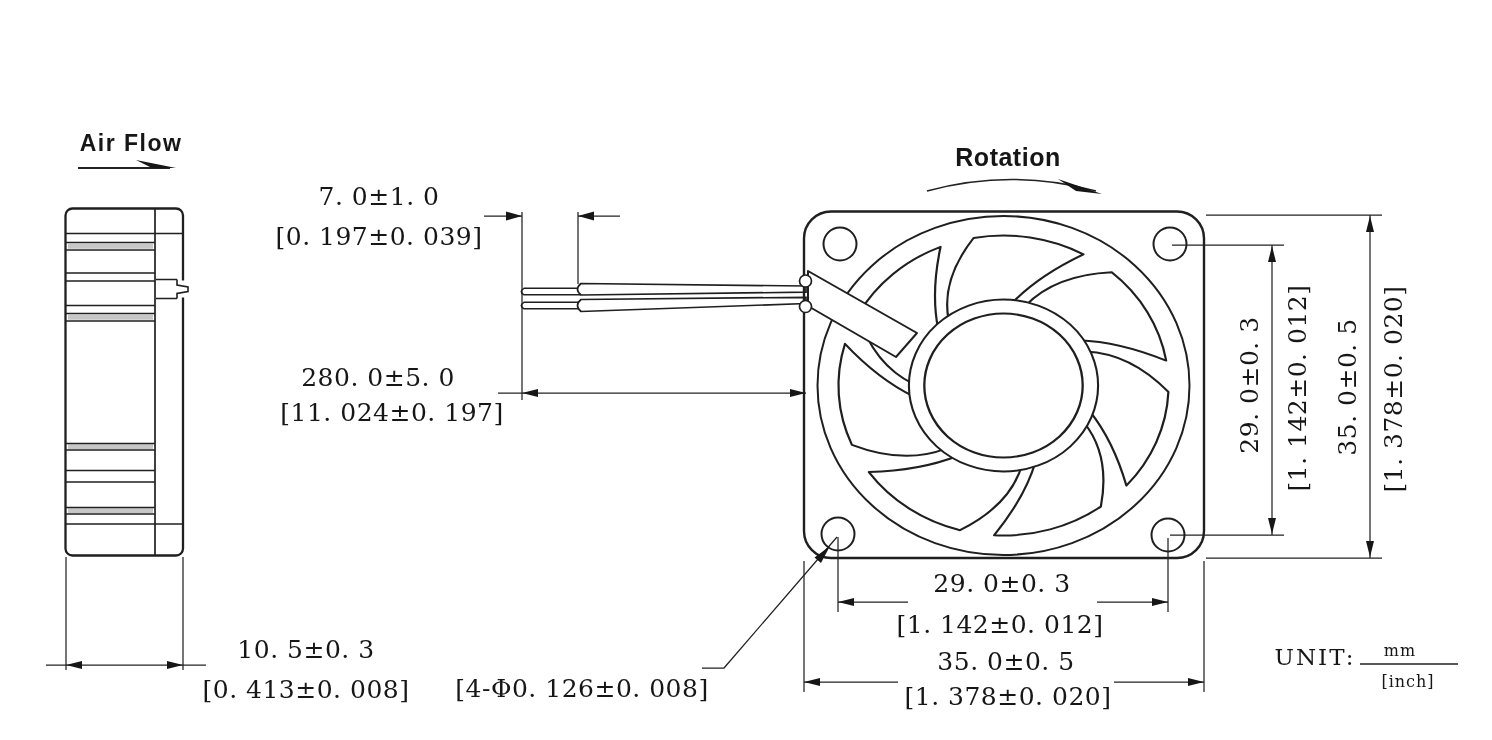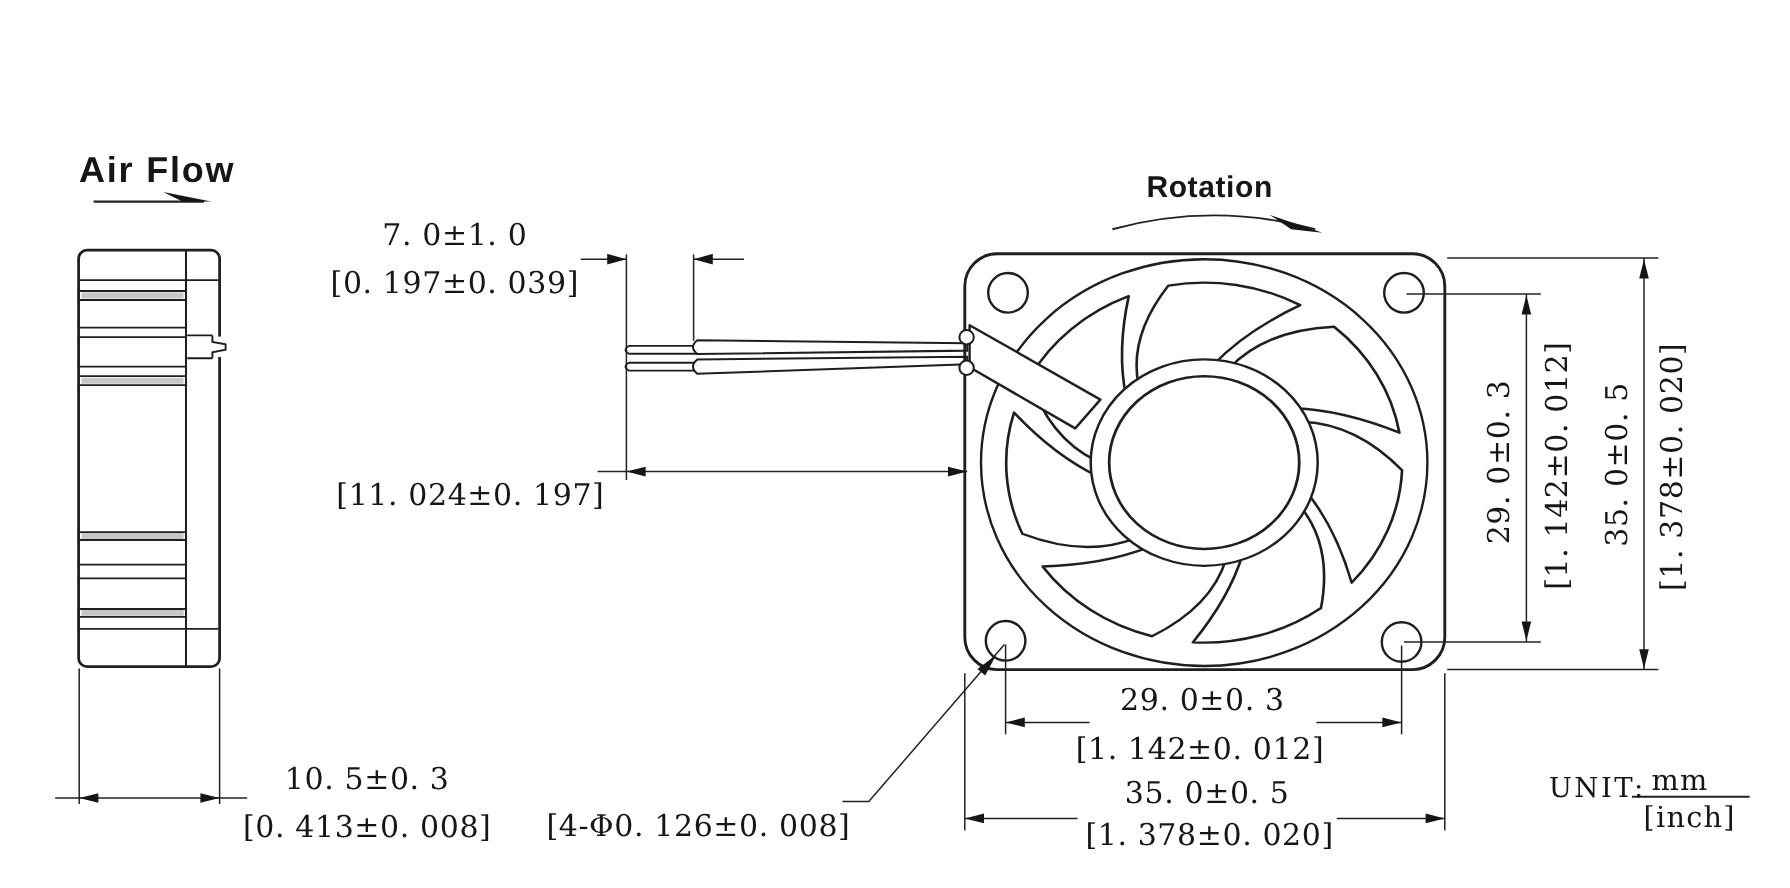--- a/index.html
+++ b/index.html
@@ -2,24 +2,24 @@
 <html><head>
 <meta charset="utf-8">
 <style>
   html,body{margin:0;padding:0;background:#ffffff;}
   #stage{position:relative;width:1492px;height:740px;background:#ffffff;overflow:hidden;
          font-family:"DejaVu Serif",serif;}
   #drawing{position:absolute;left:0;top:0;}
   .lbl{position:absolute;transform:translate(-50%,-50%);white-space:nowrap;color:#161616;}
   .dim{font-size:25px;letter-spacing:.5px;font-family:"DejaVu Serif",serif;}
   .v{transform:translate(-50%,-50%) rotate(-90deg);}
-  .sans{font-family:"Liberation Sans",sans-serif;font-weight:600;font-size:30px;letter-spacing:1.5px;text-align:right;}
+  .sans{font-family:"Liberation Sans",sans-serif;font-weight:600;font-size:23px;letter-spacing:1.5px;text-align:right;}
   .rot{font-family:"Liberation Sans",sans-serif;font-weight:700;font-size:25px;letter-spacing:.5px;}
-  .unit{font-size:23px;letter-spacing:2px;margin-left:16px;}
-  .unitsm{font-size:24px;letter-spacing:1px;}
+  .unit{font-size:23px;letter-spacing:2px;}
+  .unitsm{font-size:16px;letter-spacing:1px;}
   svg line,svg path,svg rect,svg circle,svg ellipse,svg polyline{vector-effect:none;}
 </style>
 </head>
 <body>
 
 <div id="stage">
 
   <svg id="drawing" width="1492" height="740" viewBox="0 0 1492 740">
 
     <g stroke="#1f1f1f" fill="none">
@@ -148,20 +148,21 @@
       <polygon points="830,546 821,563 814.5,557.5"></polygon>
     </g>
   </svg>
 
   <div class="lbl sans" style="left:131px;top:143px">Air Flow</div>
   <div class="lbl rot" style="left:1008px;top:157px">Rotation</div>
 
   <div class="lbl dim" style="left:379px;top:196px">7. 0±1. 0</div>
   <div class="lbl dim" style="left:379px;top:236px">[0. 197±0. 039]</div>
 
+  <div class="lbl dim" style="left:378px;top:377px">280. 0±5. 0</div>
   <div class="lbl dim" style="left:392px;top:412px">[11. 024±0. 197]</div>
 
   <div class="lbl dim v" style="left:1249px;top:385px">29. 0±0. 3</div>
   <div class="lbl dim v" style="left:1297px;top:388px">[1. 142±0. 012]</div>
   <div class="lbl dim v" style="left:1347px;top:387px">35. 0±0. 5</div>
   <div class="lbl dim v" style="left:1393px;top:389px">[1. 378±0. 020]</div>
 
   <div class="lbl dim" style="left:1002px;top:583px">29. 0±0. 3</div>
   <div class="lbl dim" style="left:1000px;top:624px">[1. 142±0. 012]</div>
   <div class="lbl dim" style="left:1006px;top:661px">35. 0±0. 5</div>

